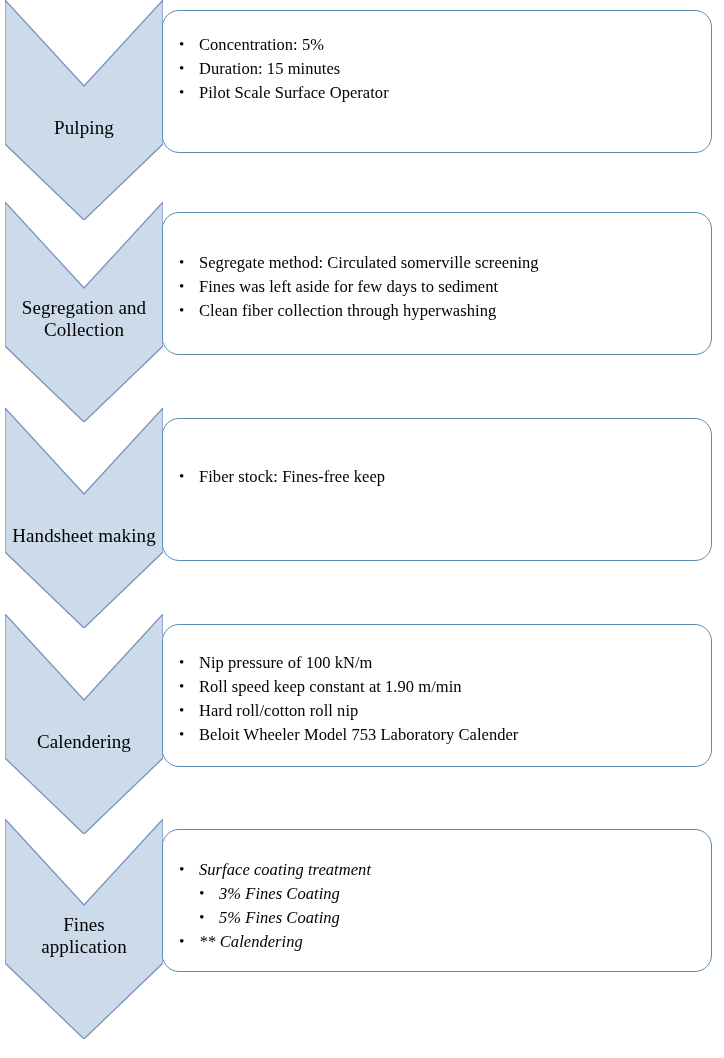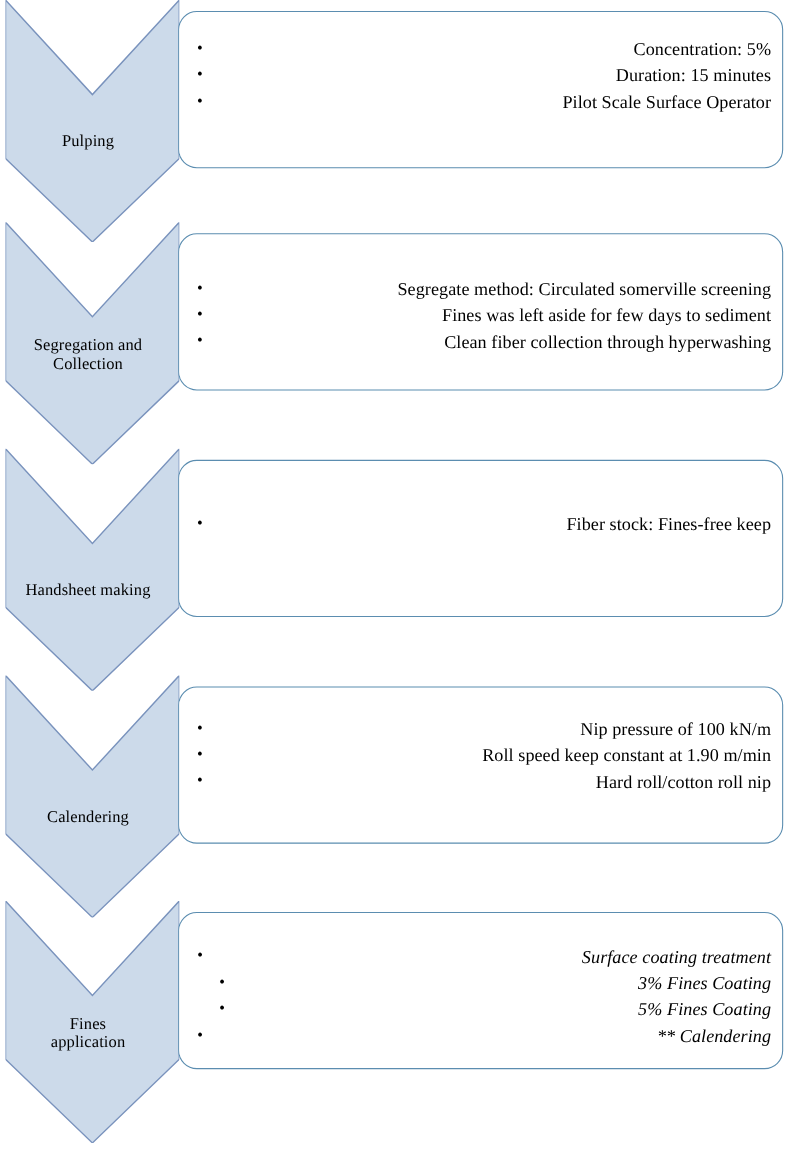--- a/index.html
+++ b/index.html
@@ -45,23 +45,24 @@
     height: 220px;
   }
   .chevron-label {
     position: absolute;
     left: 0;
     top: 0;
     width: 158px;
     height: 144px;
     display: flex;
     align-items: flex-end;
+    justify-content: center;
     padding-bottom: 6px;
     box-sizing: border-box;
-    font-size: 15px;
+    font-size: 19px;
     line-height: 1.12;
     text-align: center;
     letter-spacing: 0.1px;
   }
   .chevron-label span {
     display: block;
     width: 150px;
   }
 
   
@@ -97,21 +98,20 @@
     padding: 0;
     list-style: none;
   }
   .bullets li {
     position: relative;
     padding-left: 26px;
     font-size: 16.5px;
     line-height: 24px;
     white-space: nowrap;
     letter-spacing: 0.05px;
-    text-align: right;
   }
   .bullets li::before {
     content: "\2022";
     position: absolute;
     left: 6px;
     top: -1px;
     font-size: 15px;
     line-height: 24px;
   }
   .bullets li.sub {
@@ -218,20 +218,21 @@
         <span>
           <span>Calendering</span>
         </span>
       </div>
     </div>
     <div class="content-box">
       <ul class="bullets">
         <li>Nip pressure of 100 kN/m</li>
         <li>Roll speed keep constant at 1.90 m/min</li>
         <li>Hard roll/cotton roll nip</li>
+        <li>Beloit Wheeler Model 753 Laboratory Calender</li>
       </ul>
     </div>
   </div>
 
   <div class="stage" id="stage-4">
     <div class="chevron">
       <svg viewBox="0 0 158 220" xmlns="http://www.w3.org/2000/svg" aria-hidden="true">
         <polygon points="0,0 79,86 158,0 158,144 79,220 0,144" fill="#ccdaea" stroke="#7a93bd" stroke-width="1.3"></polygon>
       </svg>
       <div class="chevron-label">

